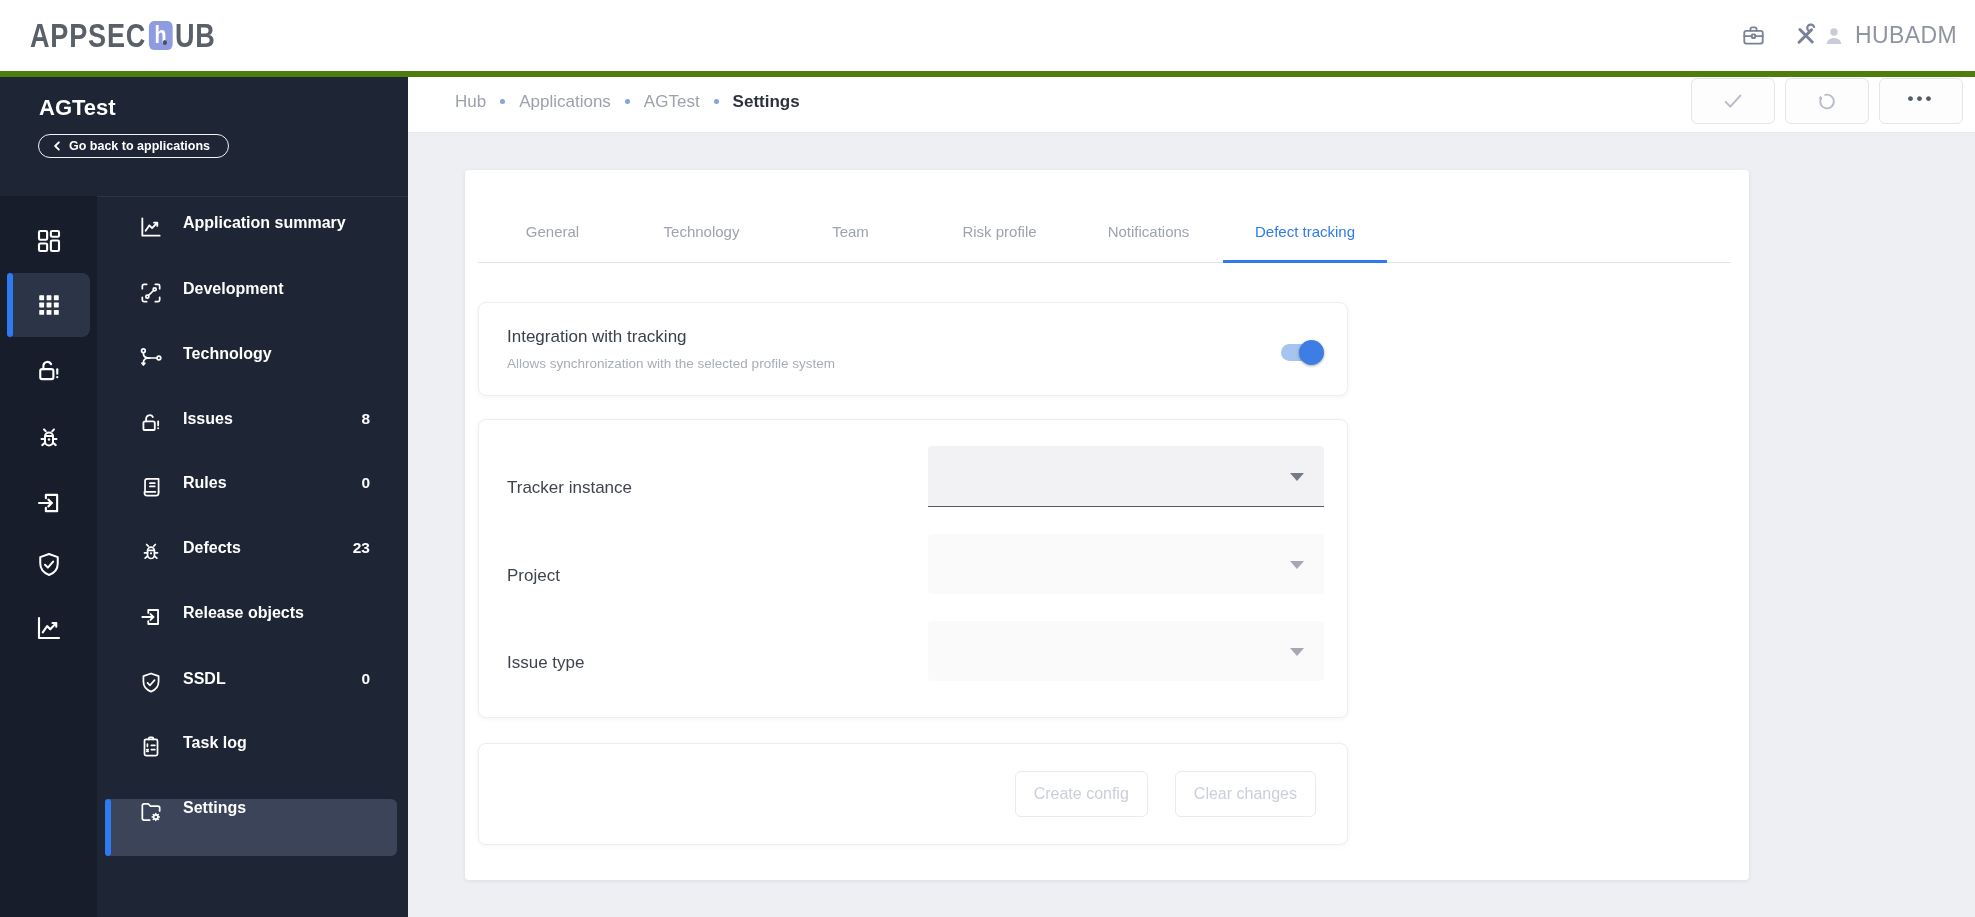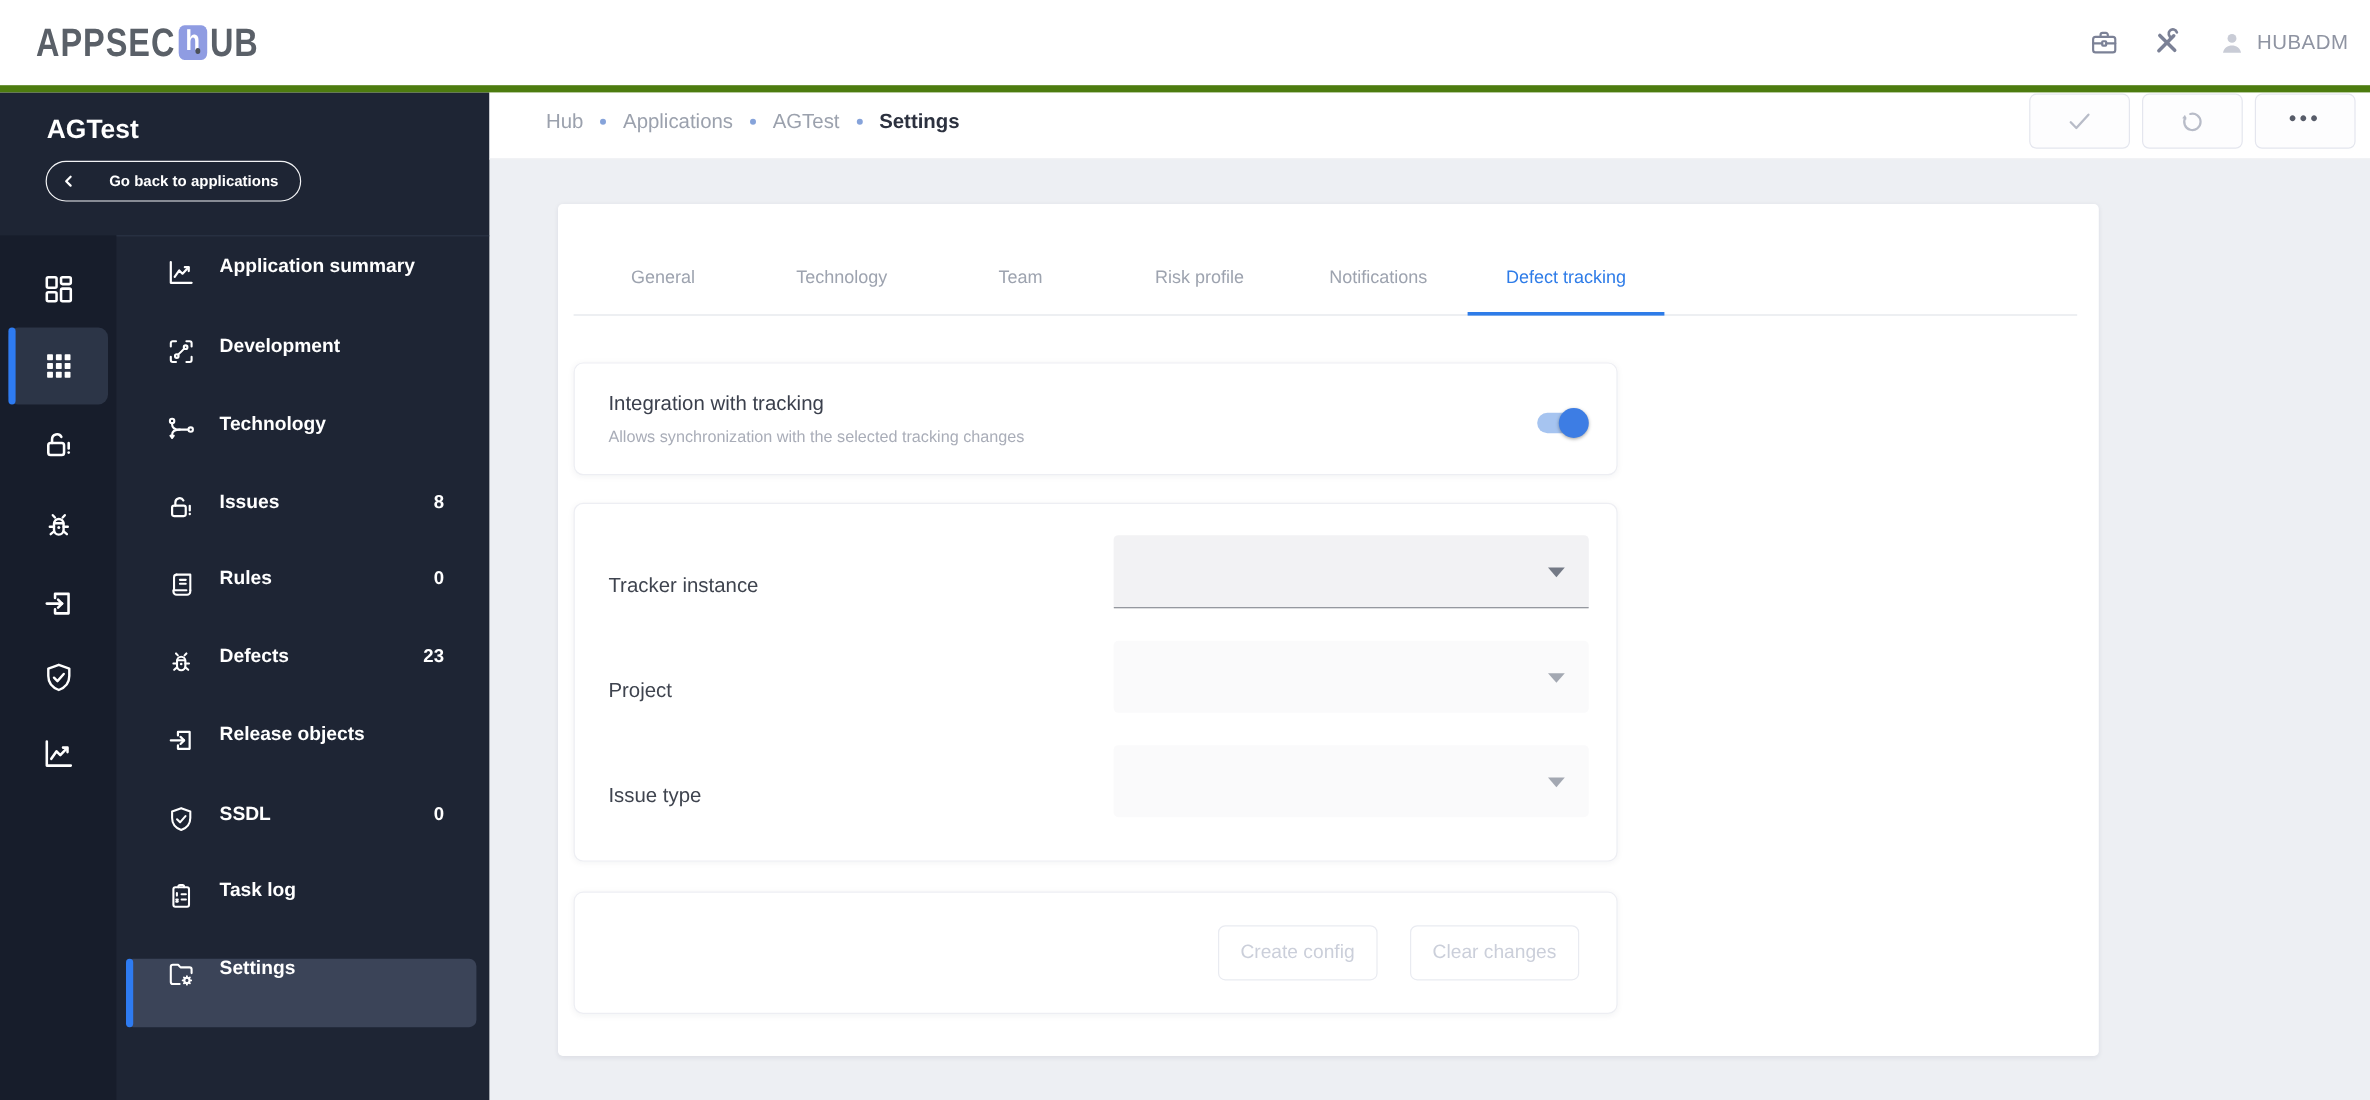--- a/index.html
+++ b/index.html
@@ -10,29 +10,29 @@
   .header{position:absolute;top:0;left:0;width:1975px;height:71px;background:#fff;border-bottom:6px solid #4d7c0f;z-index:5;}
   .logo{position:absolute;left:30px;top:0;height:71px;display:flex;align-items:center;gap:2px;
         transform:scaleX(.82);transform-origin:left center;}
   .logo .word{font-size:33px;font-weight:700;color:#5a6068;letter-spacing:1px;}
   .logo .tile{width:29px;height:29px;border-radius:6px;background:#8f9ce2;position:relative;
         display:flex;align-items:center;justify-content:center;margin:0 1px;}
   .logo .tile span{color:#fff;font-size:24px;font-weight:700;line-height:1;margin-top:-2px;}
   .logo .tile i{position:absolute;right:7px;bottom:5px;width:5px;height:5px;border-radius:50%;background:#4b5058;}
   .hdr-ico{position:absolute;top:22px;width:27px;height:27px;}
   .hdr-user{position:absolute;top:0;right:18px;height:71px;display:flex;align-items:center;gap:9px;}
-  .hdr-user .name{font-size:17px;color:#8f94a2;letter-spacing:.4px;}
+  .hdr-user .name{font-size:23px;color:#8f94a2;letter-spacing:.4px;}
 
   
   .sidebar{position:absolute;top:71px;left:0;width:408px;bottom:0;background:#1e2534;}
   .sb-top{position:absolute;top:0;left:0;right:0;height:125px;border-bottom:1px solid #2b3345;}
   .sb-app{position:absolute;left:39px;top:24px;font-size:22px;font-weight:700;color:#fff;}
-  .sb-back{position:absolute;left:38px;top:63px;height:34px;box-sizing:border-box;border:1.5px solid #f2f3f5;
+  .sb-back{position:absolute;left:38px;top:63px;height:24px;box-sizing:border-box;border:1.5px solid #f2f3f5;
       border-radius:17px;color:#fff;font-size:12.5px;font-weight:700;display:flex;align-items:center;
-      gap:28px;padding:0 18px 0 12px;background:transparent;cursor:pointer;}
+      gap:6px;padding:0 18px 0 12px;background:transparent;cursor:pointer;}
   .rail{position:absolute;left:0;top:125px;width:97px;bottom:0;background:#171d2b;}
   .rail-item{position:absolute;left:7px;width:83px;height:64px;display:flex;align-items:center;justify-content:center;border-radius:8px;}
   .rail-item.selected{background:#2c3547;}
   .rail-item.selected::before{content:'';position:absolute;left:0;top:0;bottom:0;width:6px;border-radius:3px;background:#2e7bf1;}
   .menu{position:absolute;left:97px;top:125px;right:0;bottom:0;}
   .menu-item{position:absolute;left:8px;right:11px;height:57px;display:flex;align-items:flex-start;
       padding:0 27px 0 33px;box-sizing:border-box;border-radius:6px;color:#fff;cursor:pointer;}
   .menu-item .mi-icon{width:26px;height:26px;flex:none;}
   .menu-item .mi-label{margin-left:19px;font-size:16px;font-weight:600;}
   .menu-item .mi-badge{margin-left:auto;font-size:15.5px;font-weight:700;}
@@ -353,21 +353,21 @@
       <div class="tab">General</div>
       <div class="tab">Technology</div>
       <div class="tab">Team</div>
       <div class="tab">Risk profile</div>
       <div class="tab">Notifications</div>
       <div class="tab wide active">Defect tracking</div>
     </div>
 
     <div class="card card1">
       <div class="title">Integration with tracking</div>
-      <div class="desc">Allows synchronization with the selected tracking changes</div>
+      <div class="desc">Allows synchronization with the selected profile system</div>
       <div class="switch">
         <div class="knob"></div>
       </div>
     </div>
 
     <div class="card card3">
       <button class="btn-ghost">Create config</button>
       <button class="btn-ghost">Clear changes</button>
     </div>
 

